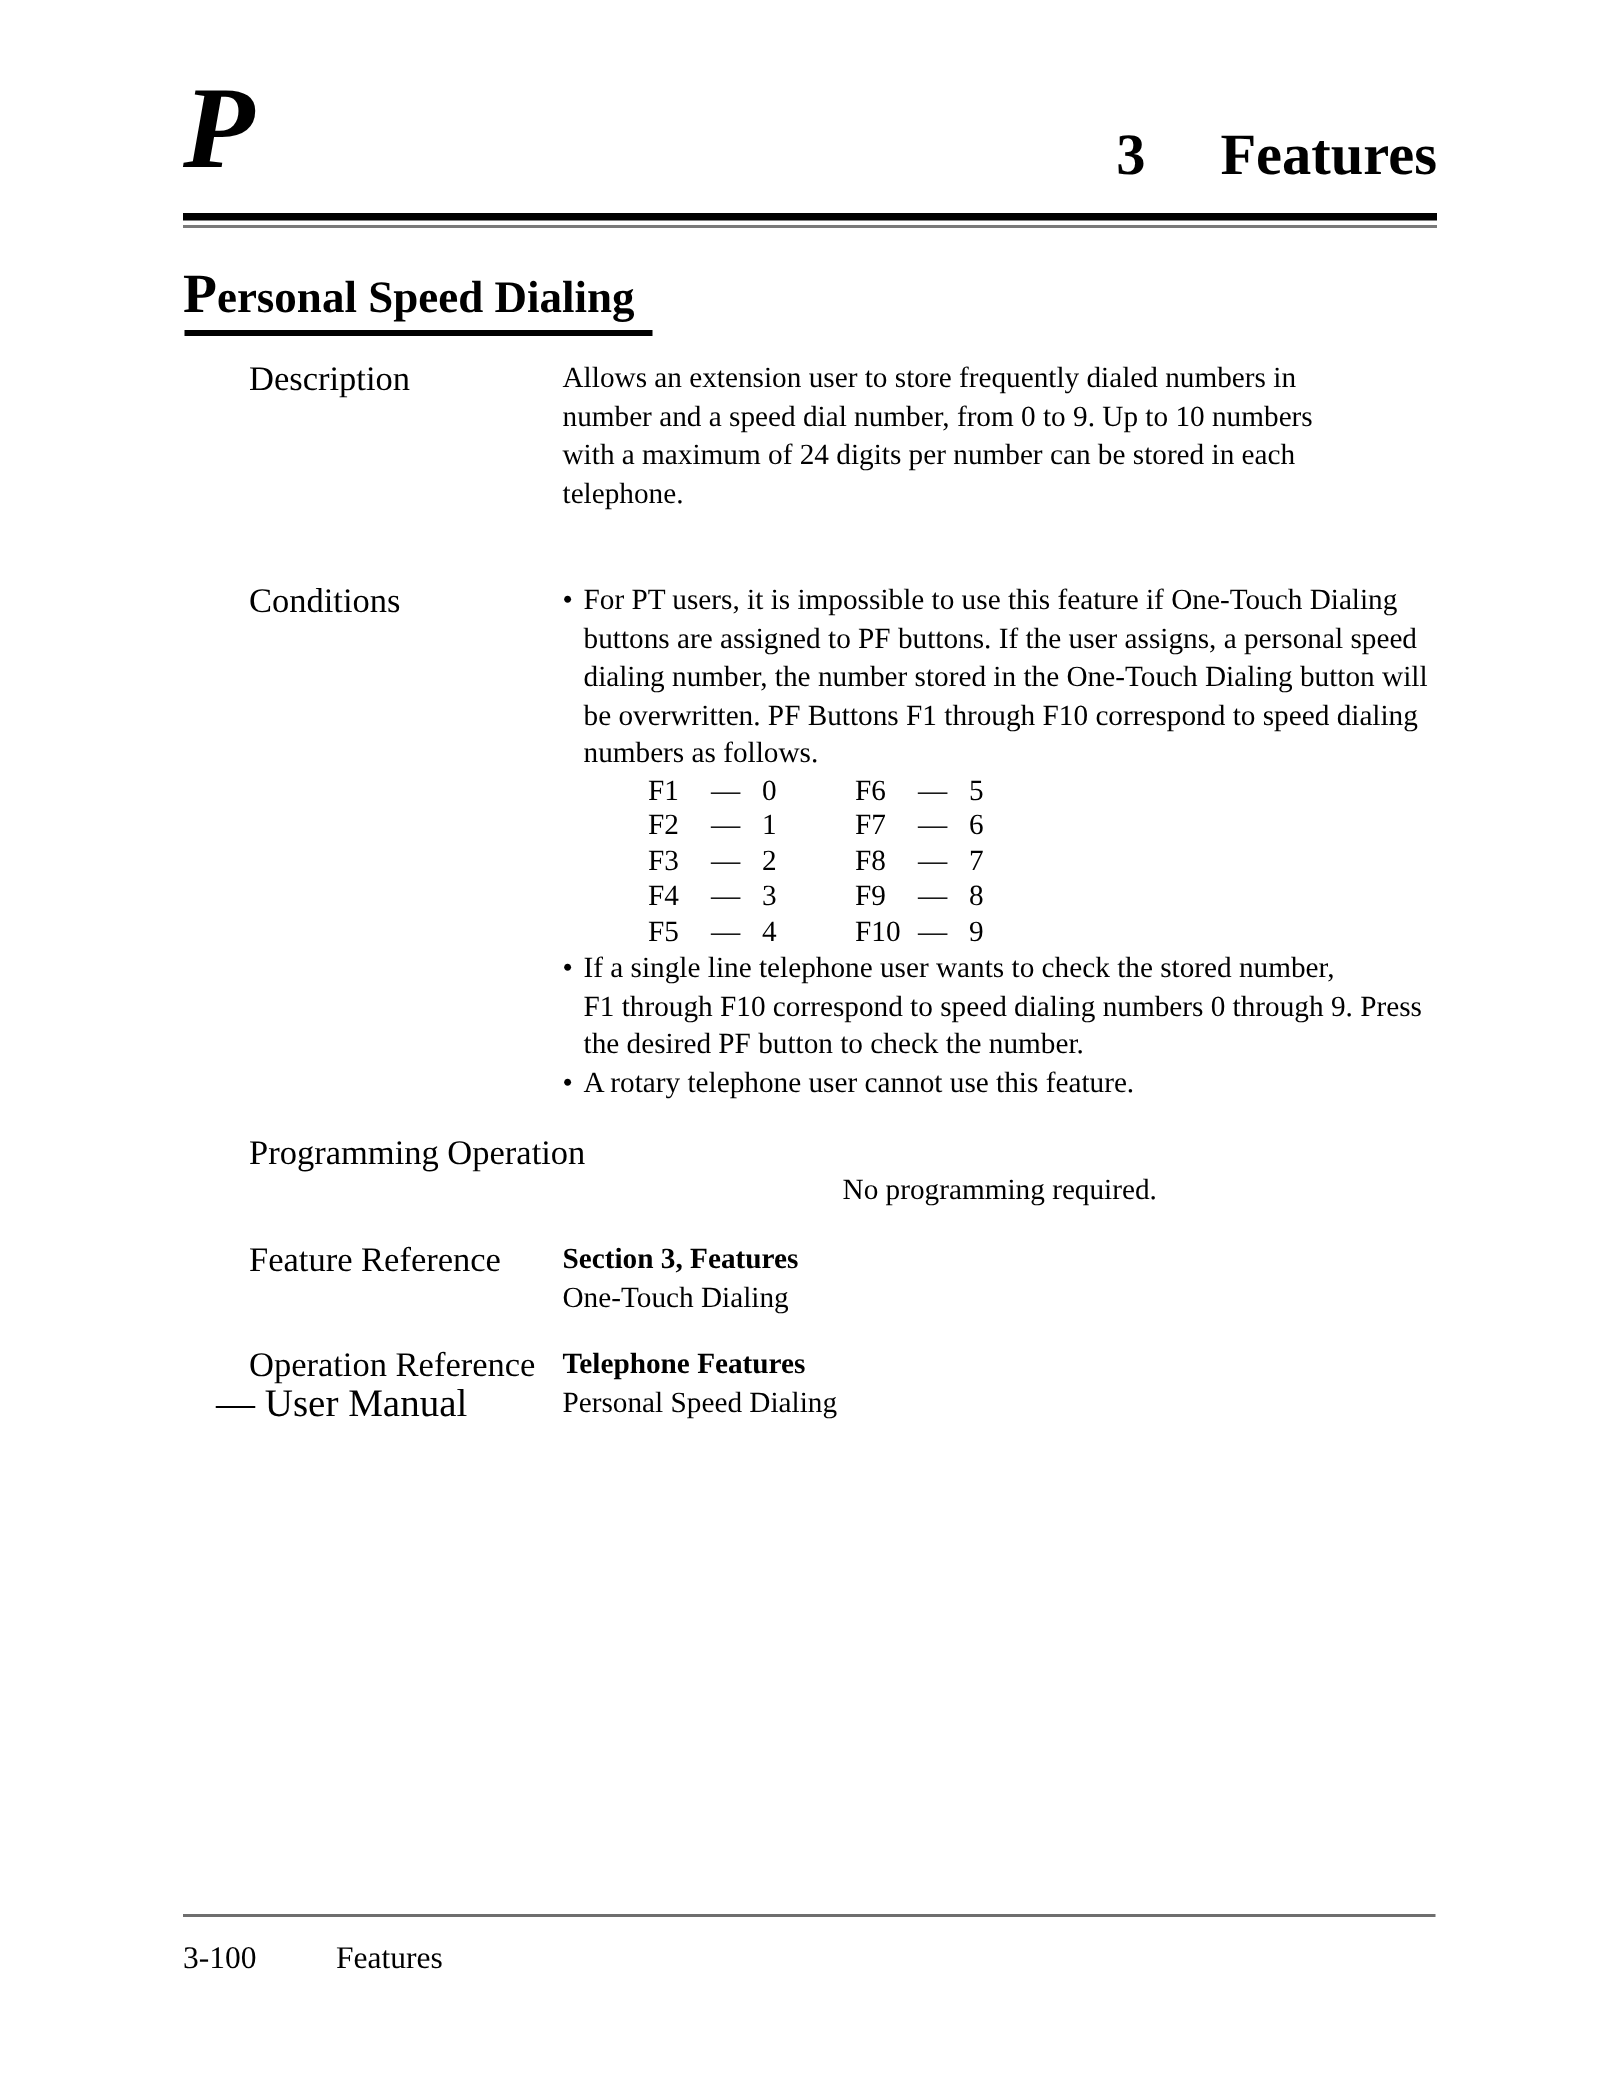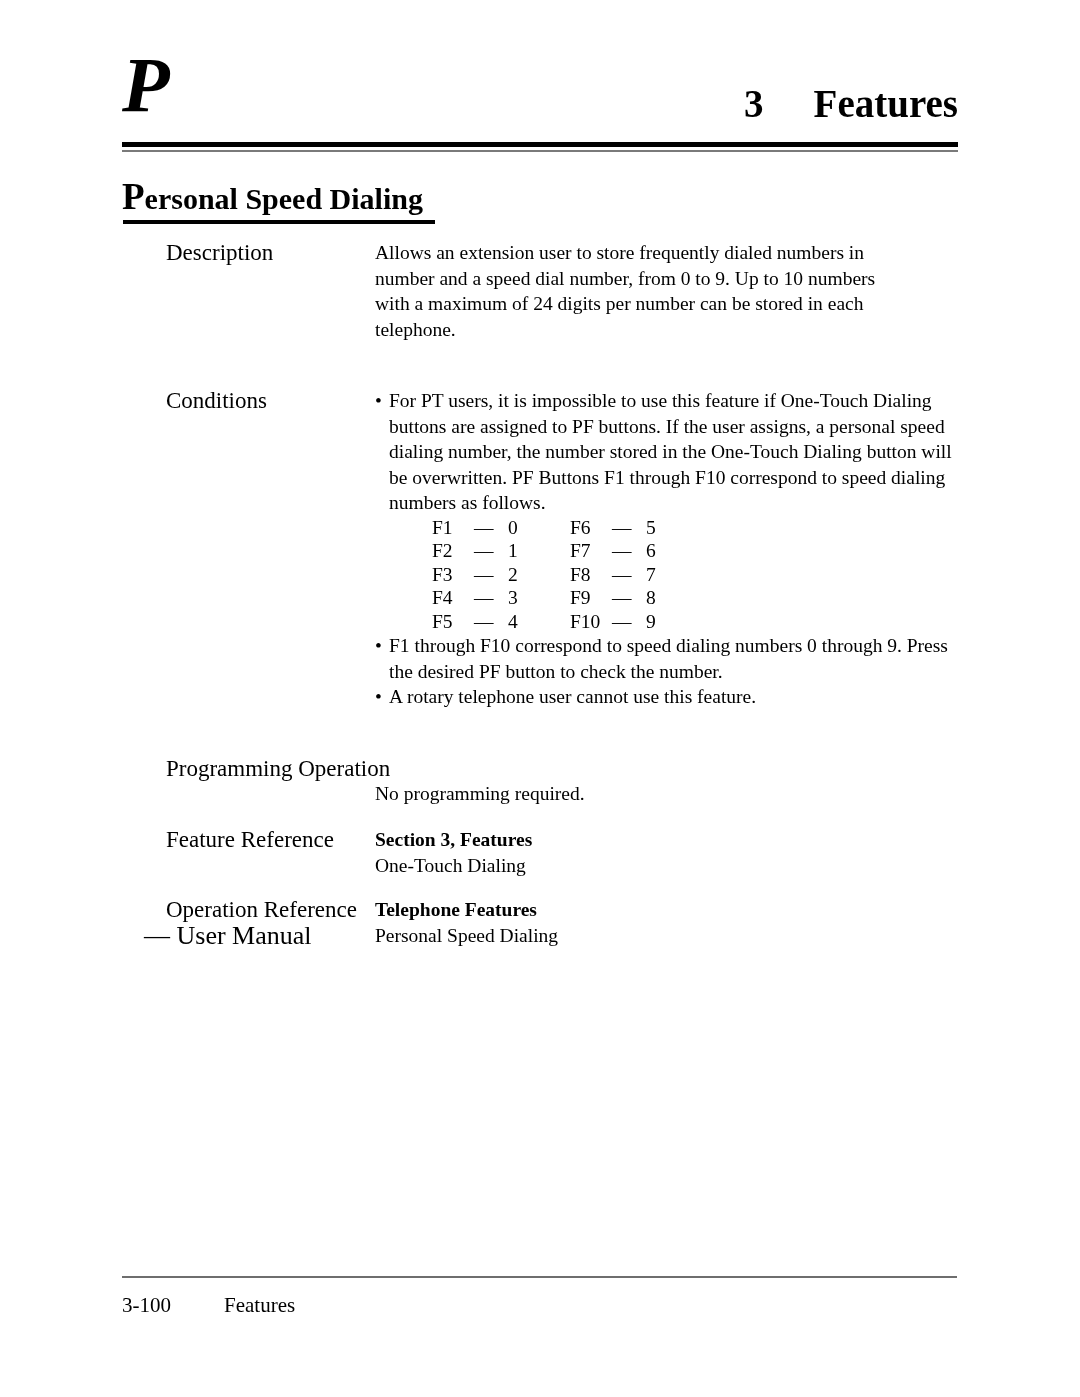--- a/index.html
+++ b/index.html
@@ -274,35 +274,36 @@
             <td class="fk-gap"></td>
             <td class="fk-name">F10</td>
             <td class="fk-dash">—</td>
             <td class="fk-val">9</td>
           </tr>
         </tbody>
       </table>
 
       <div class="bullet">
         <span class="dot">•</span>
+        <p>If a single line telephone user wants to check the stored number,</p>
         <p>F1 through F10 correspond to speed dialing numbers 0 through 9. Press</p>
         <p>the desired PF button to check the number.</p>
       </div>
 
       <div class="bullet">
         <span class="dot">•</span>
         <p>A rotary telephone user cannot use this feature.</p>
       </div>
 
     </div>
   </div>
 
   <div class="section" style="top:756px;">
     <div class="sec-label wide">Programming Operation</div>
-    <div class="sec-body" style="top:25px;">
+    <div class="sec-body" style="top:25px;text-align:center;">
       <p>No programming required.</p>
     </div>
   </div>
 
   <div class="section" style="top:827px;">
     <div class="sec-label">Feature Reference</div>
     <div class="sec-body">
       <p class="bold-line">Section 3, Features</p>
       <p>One-Touch Dialing</p>
     </div>

